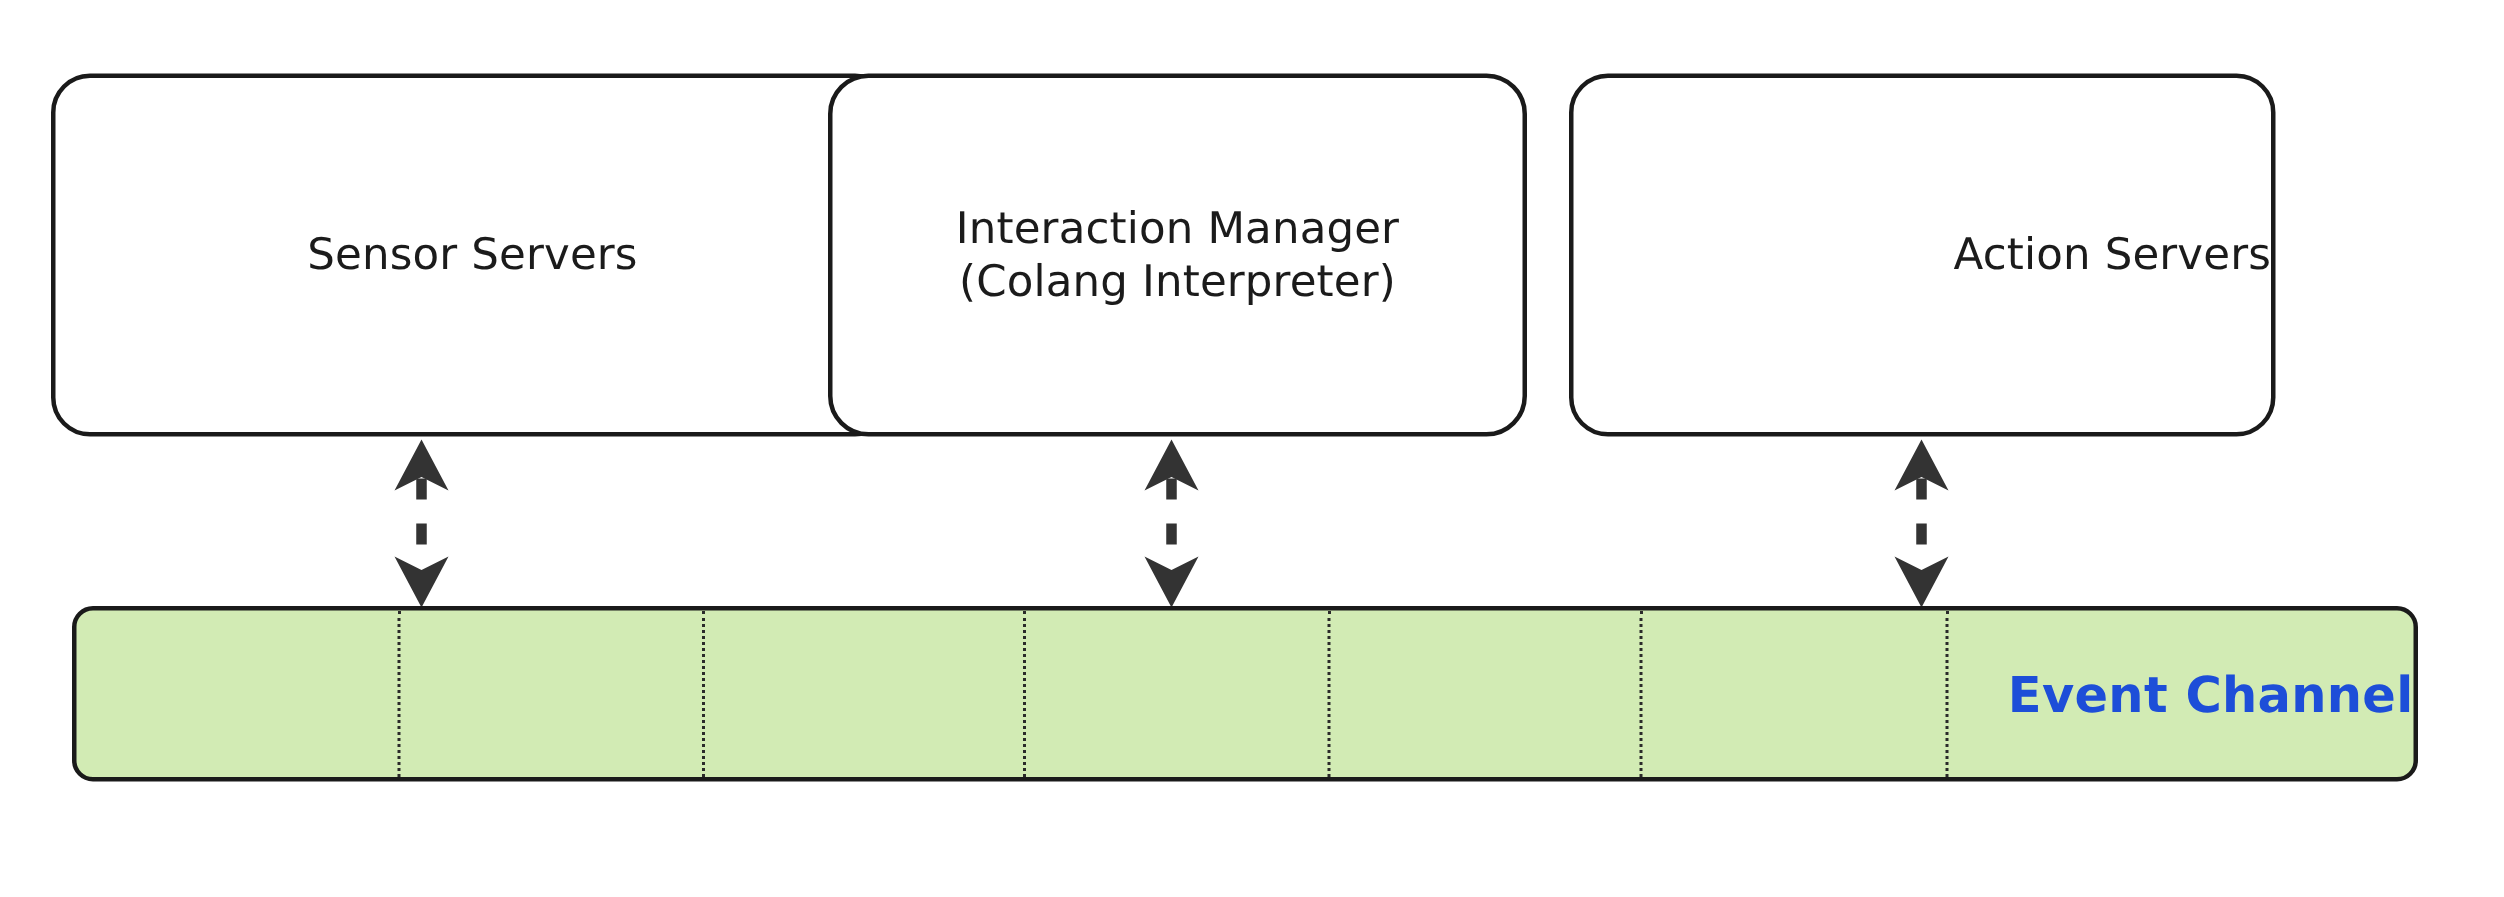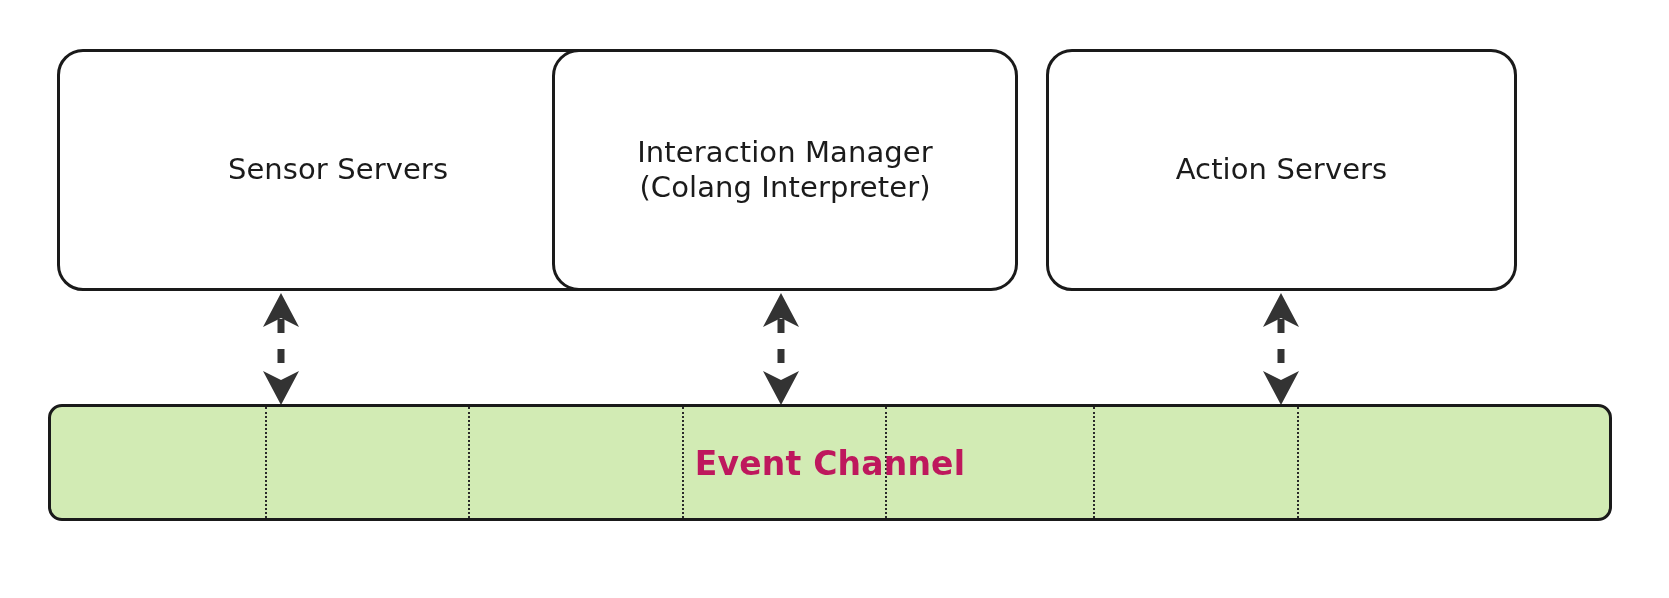--- a/index.html
+++ b/index.html
@@ -59,24 +59,24 @@
     border: 3.6px solid #1a1a1a;
     border-radius: 14px;
     overflow: hidden;
   }
   #event-channel-label {
     position: absolute;
     left: 0;
     right: 0;
     top: 50%;
     transform: translateY(-50%);
-    text-align: center;
+    text-align: right;
     font-size: 33px;
     font-weight: 700;
-    color: #be185d;
+    color: #1d4ed8;
     letter-spacing: 0.2px;
     z-index: 3;
   }
   .channel-divider {
     position: absolute;
     top: 0;
     bottom: 0;
     width: 0;
     border-left: 2.6px dotted #2a2a2a;
     z-index: 2;
@@ -87,30 +87,30 @@
     position: absolute;
     width: 40px;
   }
   .connector svg { display: block; overflow: visible; }
 </style>
 </head>
 <body>
 
 <div id="diagram-canvas" style="width: 1669px; height: 598px; background: rgb(255, 255, 255);">
 
-  <div class="component-box" id="box-sensor-servers" style="left: 57px; top: 49px; width: 562px; height: 242px;">
+  <div class="component-box" id="box-sensor-servers" style="left: 34px; top: 49px; width: 562px; height: 242px;">
     <span class="component-label">Sensor Servers</span>
   </div>
 
   <div class="component-box" id="box-interaction-manager" style="left: 552px; top: 49px; width: 466px; height: 242px;">
     <span class="component-label">Interaction Manager
 (Colang Interpreter)</span>
   </div>
 
-  <div class="component-box" id="box-action-servers" style="left: 1046px; top: 49px; width: 471px; height: 242px;">
+  <div class="component-box" id="box-action-servers" style="left: 1046px; top: 49px; width: 471px; height: 242px; justify-content: flex-end;">
     <span class="component-label">Action Servers</span>
   </div>
 
   <div class="connector" id="connector-sensor" style="left: 261px; top: 293px; height: 111px;">
     <svg width="40" height="111" viewBox="0 0 40 111" aria-hidden="true">
       <line x1="20" y1="26" x2="20" y2="86" stroke="#333333" stroke-width="7" stroke-dasharray="14,16" stroke-linecap="butt"></line>
       <polygon points="20,0 38,34 20,25 2,34" fill="#333333"></polygon>
       <polygon points="20,112 2,78 20,87 38,78" fill="#333333"></polygon>
     </svg>
   </div>

